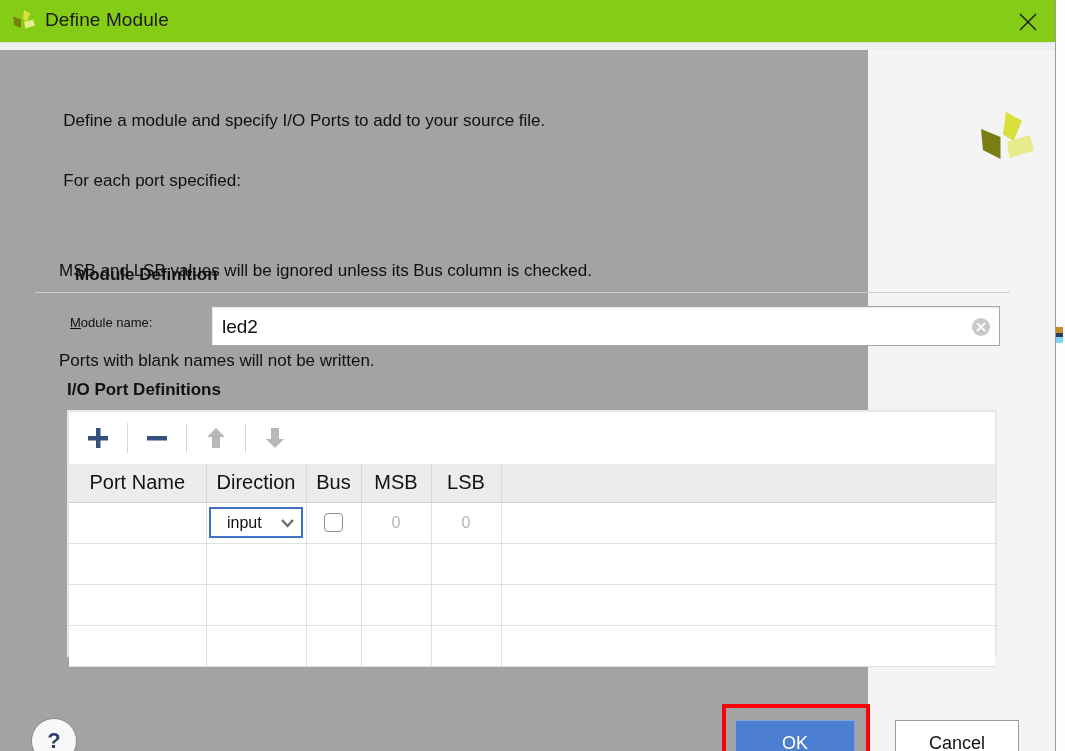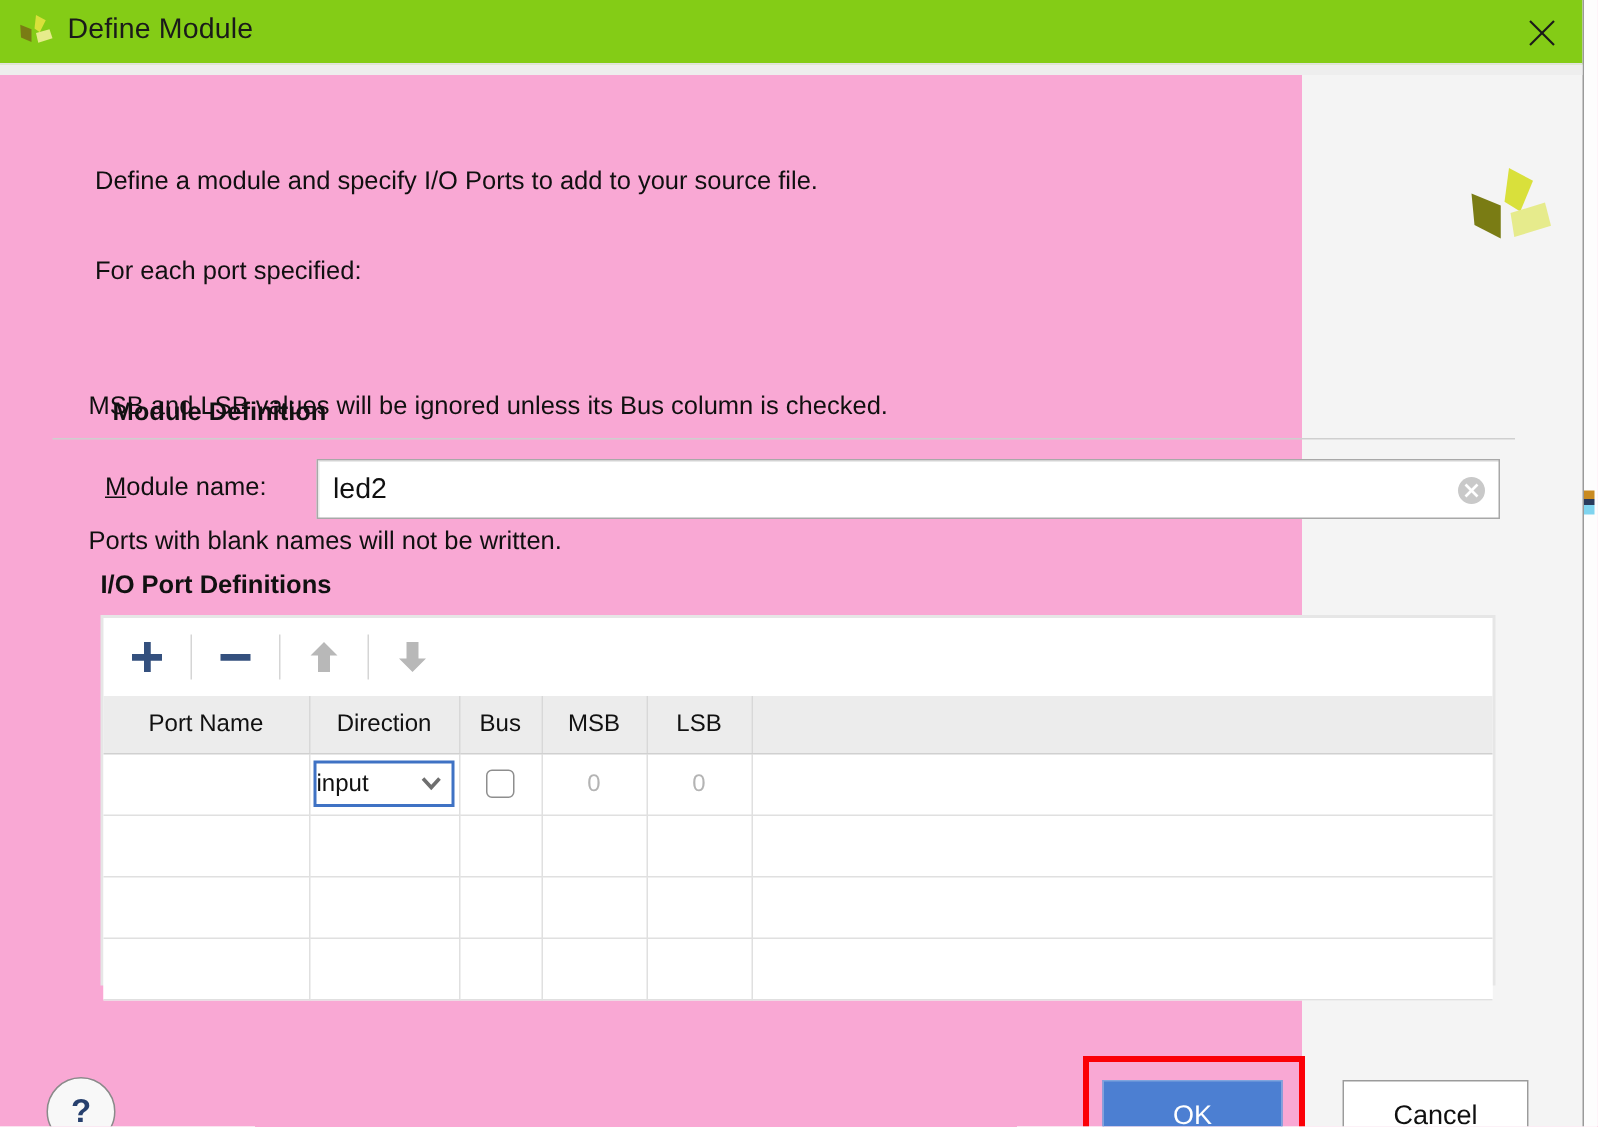--- a/index.html
+++ b/index.html
@@ -82,21 +82,21 @@
     width: 1056px; height: 7px;
     background: #eeeeee;
   }
 
   
   #body-area {
     position: absolute;
     left: 0; top: 50px;
     width: 868px;
     height: 701px;
-    background: #f9a8d4;
+    background: #a3a3a3;
   }
 
   
   #intro {
     position: absolute;
     left: 35px;
     top: 26px;
     font-size: 17px;
     color: #101010;
     line-height: 30px;
@@ -128,21 +128,21 @@
     left: 35px;
     top: 242px;
     width: 975px;
     height: 1px;
     background: #cfcfcf;
   }
   #md-label {
     position: absolute;
     left: 70px;
     top: 265px;
-    font-size: 17px;
+    font-size: 13px;
     color: #101010;
   }
   #md-label u { text-decoration: underline; }
 
   #module-name-field {
     position: absolute;
     left: 211px;
     top: 256px;
     width: 789px;
     height: 40px;
@@ -210,21 +210,21 @@
   
   #io-table {
     position: relative;
     width: 100%;
     background: #ffffff;
     border-collapse: collapse;
     table-layout: fixed;
   }
   #io-table th {
     background: #ececec;
-    font-size: 16px;
+    font-size: 20px;
     font-weight: normal;
     color: #111111;
     height: 38px;
     border-right: 1px solid #d8d8d8;
     border-bottom: 1px solid #d0d0d0;
     text-align: center;
     padding: 0;
   }
   #io-table td {
     height: 41px;
@@ -245,21 +245,21 @@
   .col-lsb  { width: 70px; margin-top: 24px; }
 
   .dir-select {
     display: inline-flex;
     align-items: center;
     justify-content: space-between;
     width: 94px;
     height: 31px;
     border: 2px solid #3f72c4;
     background: #ffffff;
-    padding: 0 6px 0 0;
+    padding: 0 6px 0 16px;
     cursor: pointer;
     vertical-align: middle;
   }
   .dir-select .dir-text {
     font-size: 16px;
     color: #101010;
   }
   .checkbox {
     display: inline-block;
     width: 19px;

